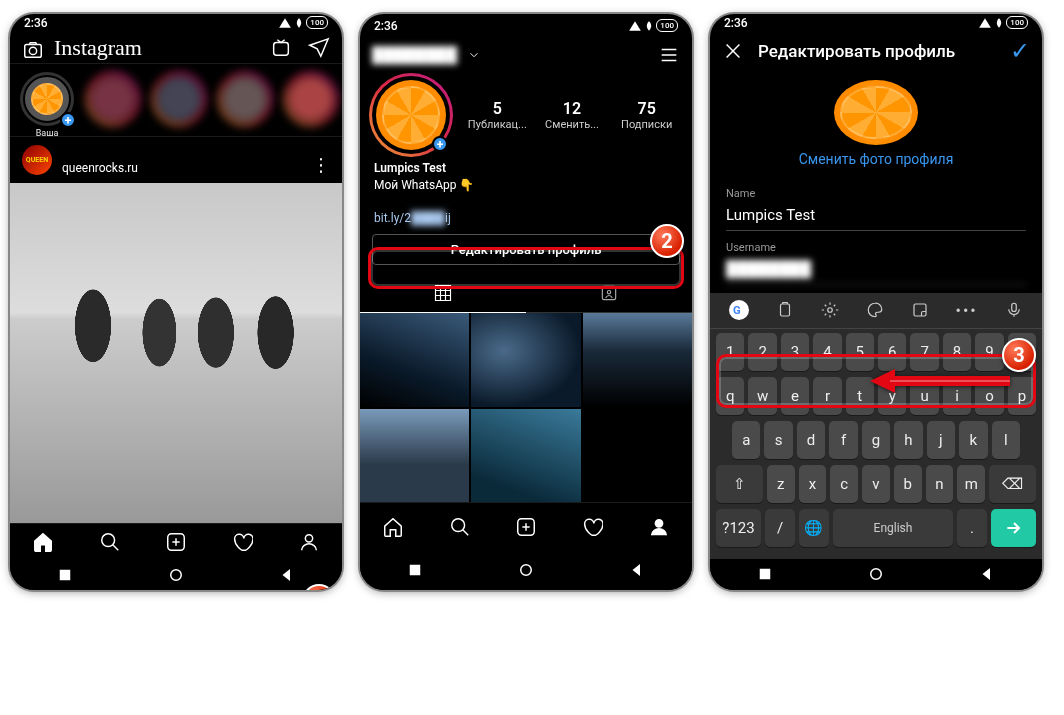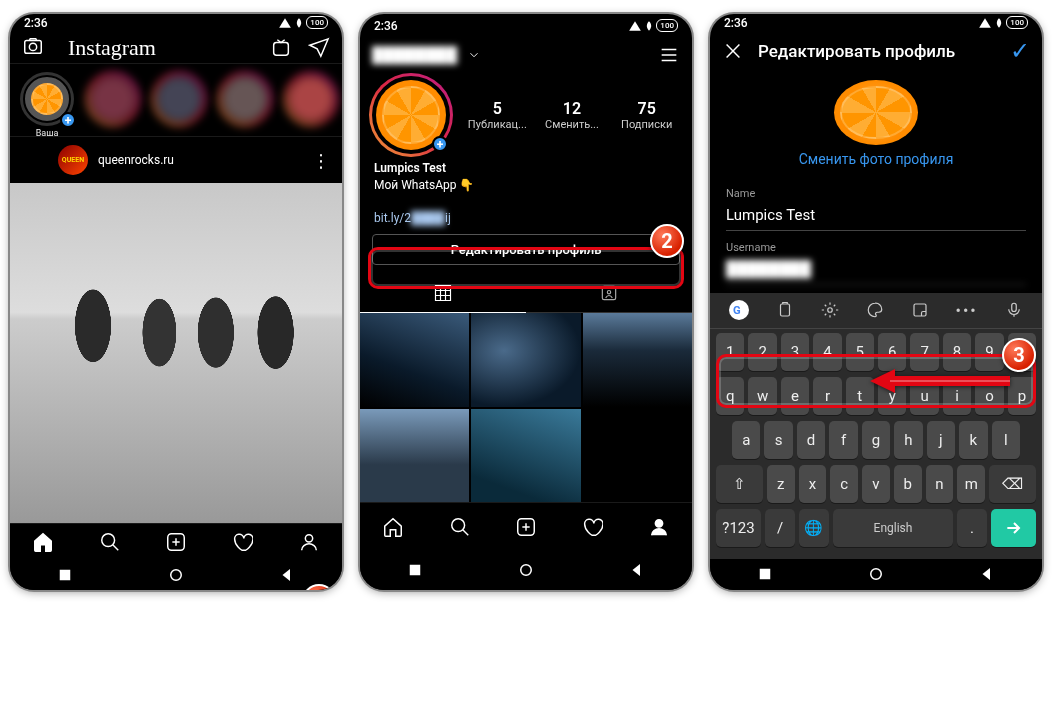--- a/index.html
+++ b/index.html
@@ -37,21 +37,21 @@
   .status-icons svg { width: 14px; height: 14px; fill: #fff; }
   .status-icons .batt {
     border: 1px solid #fff; border-radius: 6px; font-size: 8px;
     padding: 0 3px; line-height: 11px;
   }
   
   .app-header {
     height: 44px; display: flex; align-items: center; justify-content: space-between;
     padding: 0 12px; border-bottom: 1px solid #1a1a1a;
   }
-  .app-header .left { display: flex; align-items: flex-start; gap: 24px; }
+  .app-header .left { display: flex; align-items: flex-end; gap: 10px; }
   .brand { font-family: 'Brush Script MT', cursive; font-size: 22px; }
   .icon { width: 22px; height: 22px; fill: none; stroke: #fff; stroke-width: 1.6; }
   .stories {
     display: flex; gap: 12px; padding: 8px 10px; overflow: hidden; border-bottom: 1px solid #1a1a1a;
   }
   .story { width: 56px; text-align: center; font-size: 9px; color: #eee; }
   .story-ring {
     width: 54px; height: 54px; border-radius: 50%;
     padding: 2px; display: flex; align-items: center; justify-content: center;
     background: #333; margin: 0 auto 2px;
@@ -72,21 +72,21 @@
     background: repeating-conic-gradient(#ff9500 0deg 30deg, #ffad33 30deg 60deg);
     border:2px solid #fff3;
   }
   .add-badge {
     position:absolute; bottom:-2px; right:-2px; width:16px; height:16px;
     background:#3897f0; border-radius:50%; border:2px solid #000; color:#fff;
     font-size:12px; line-height:14px; text-align:center; font-weight:bold;
   }
   .blur { filter: blur(4px); }
   .post-header {
-    display:flex; align-items:center; gap:10px; padding:8px 12px;margin-left:36px;
+    display:flex; align-items:flex-end; gap:10px; padding:8px 12px;
   }
   .post-avatar{ width:30px; height:30px; border-radius:50%; background:linear-gradient(135deg,#8B0000,#FF4500); display:flex;align-items:center;justify-content:center;font-size:7px;font-weight:bold;color:#ffd700; }
   .post-header .user { flex:1; font-size:12px; }
   .post-header .more { font-size:18px; }
   .feed-image {
     flex:1; background:linear-gradient(160deg,#ddd 0%,#eee 20%,#999 100%);
     position:relative; min-height:340px;
   }
   
   .feed-image::before{

